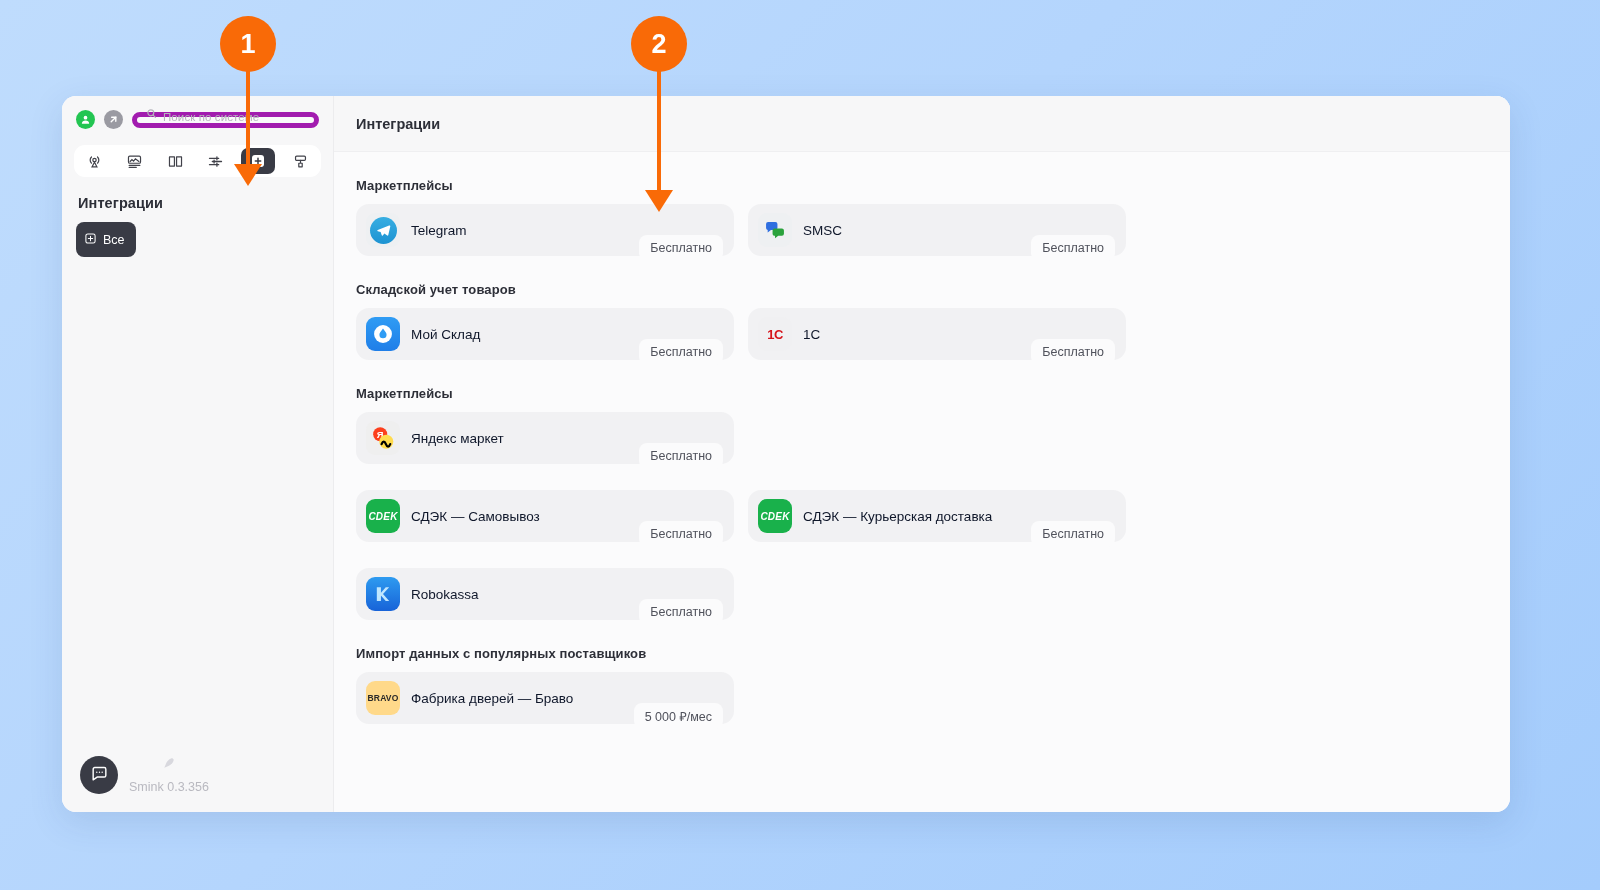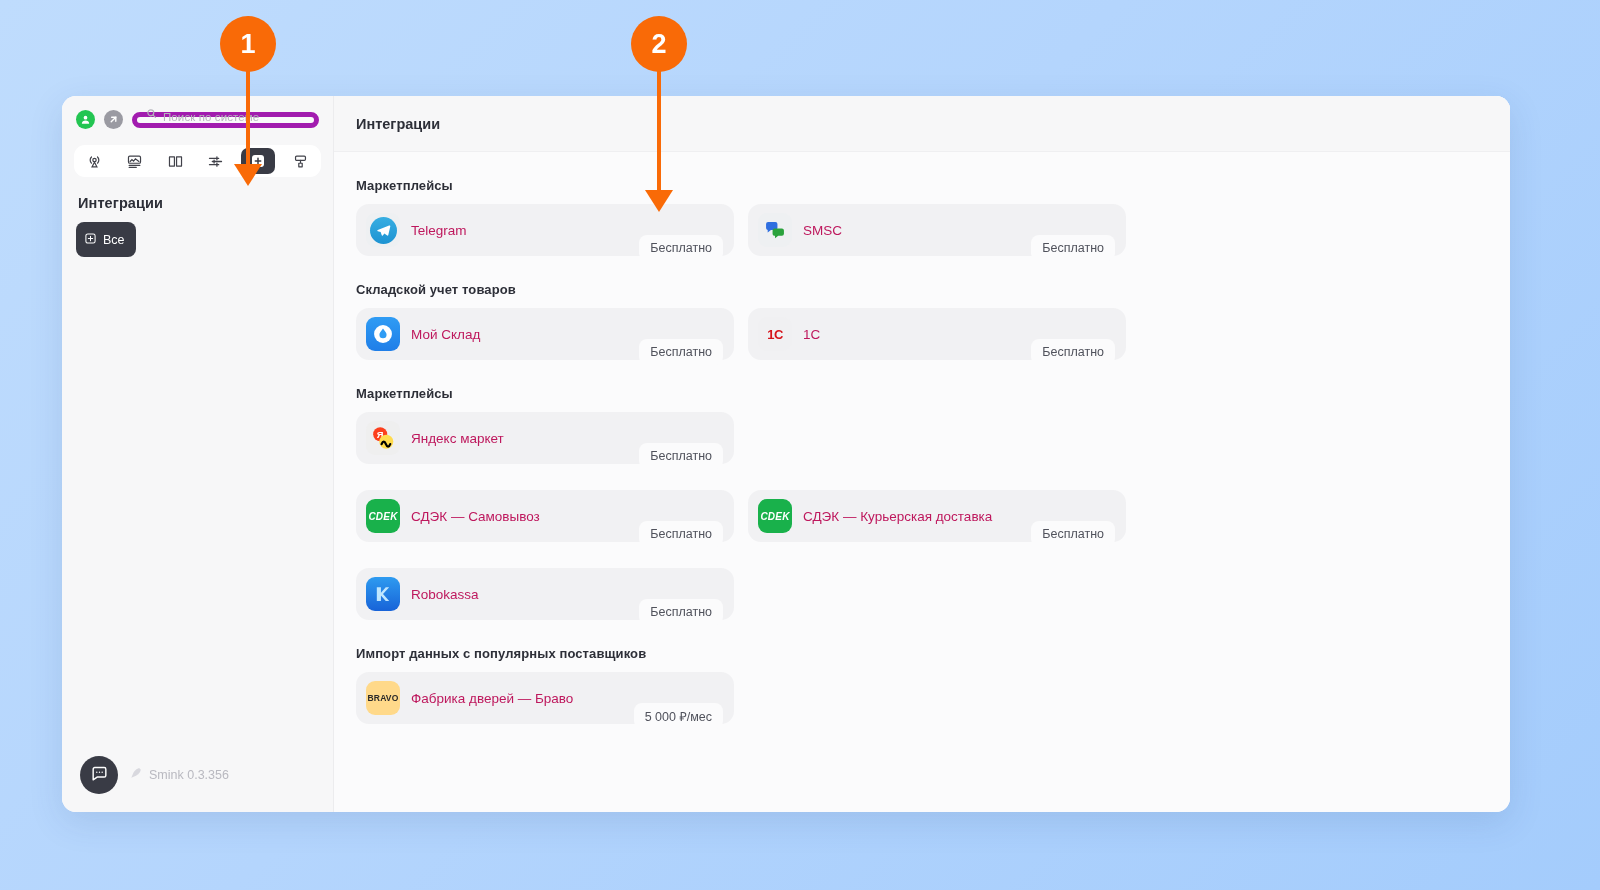--- a/index.html
+++ b/index.html
@@ -124,21 +124,21 @@
     gap: 11px;
   }
   .chat-fab {
     width: 38px; height: 38px;
     border-radius: 50%;
     background: #393b45;
     display: flex; align-items: center; justify-content: center;
     flex: 0 0 38px;
   }
   .version-wrap {
-    display: flex; align-items: center; gap: 6px;
+    display: flex; align-items: center; gap: 6px; flex-direction: column;
   }
   .version-txt {
     font-size: 12.5px;
     color: #b9b9c0;
   }
 
   
   .main {
     flex: 1;
     display: flex;
@@ -192,21 +192,21 @@
     width: 34px; height: 34px;
     border-radius: 9px;
     flex: 0 0 34px;
     display: flex; align-items: center; justify-content: center;
     overflow: hidden;
     font-size: 9px;
     font-weight: 700;
   }
   .card-name {
     font-size: 13.5px;
-    color: #be185d;
+    color: #0f172a;
     flex: 1;
     white-space: nowrap;
     overflow: hidden;
     text-overflow: ellipsis;
   }
   .card-price {
     background: #fbfbfc;
     border-radius: 8px;
     height: 26px;
     padding: 0 11px;

